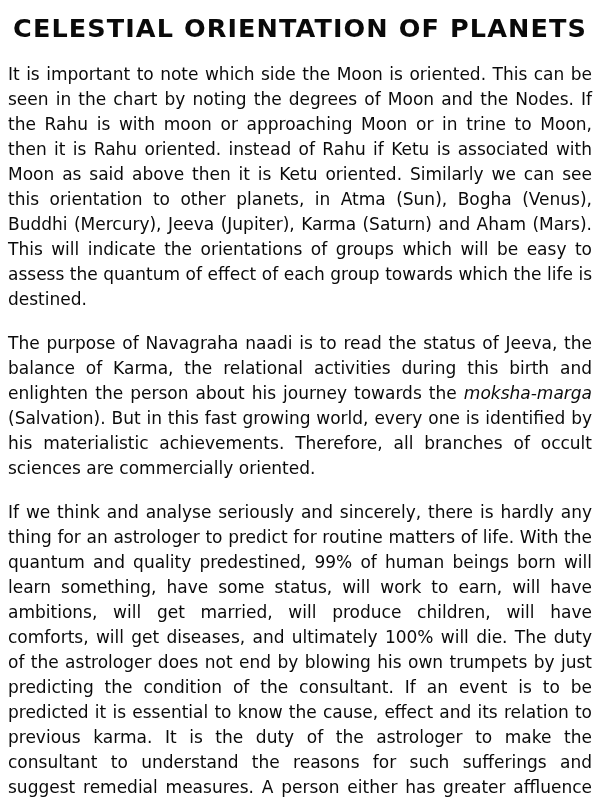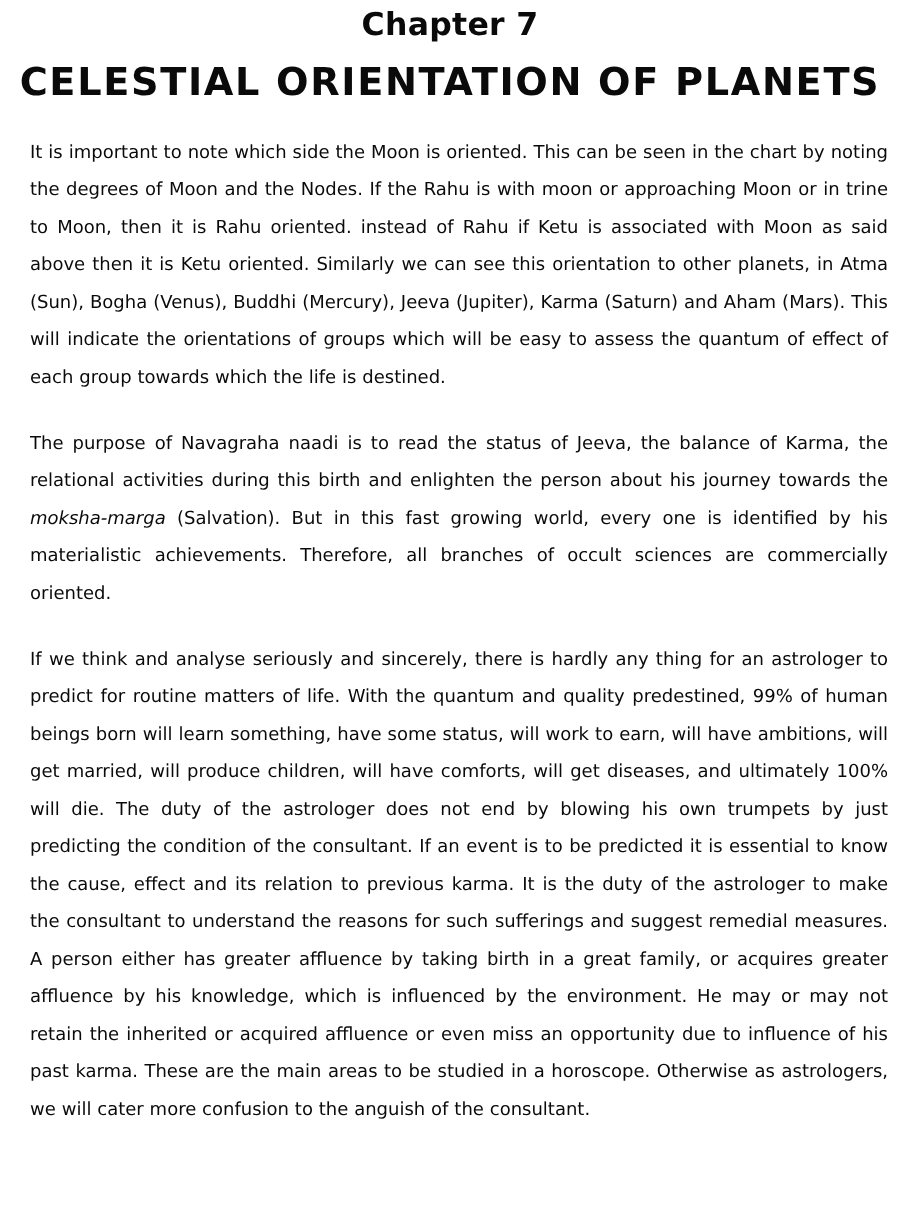--- a/index.html
+++ b/index.html
@@ -42,41 +42,40 @@
     margin: 16px 0 0 0;
     padding: 0;
     white-space: nowrap;
   }
   .body-copy {
     margin-top: 20px;
   }
   p.para {
     text-align: justify;
     text-justify: inter-word;
-    font-size: 12px;
+    font-size: 17px;
     line-height: 25px;
-    margin: 0 0 19px 12px;
+    margin: 0 0 19px 0;
     padding: 0;
     word-spacing: 0.1px;
     hyphens: none;
   }
   p.para:last-child {
     margin-bottom: 0;
   }
   .ital {
     font-style: italic;
     font-weight: normal;
   }
 </style>
 </head>
 <body>
 
 <div class="page">
 
-  <h2 class="chapter-label">Chapter 7</h2>
 
   <h1 class="chapter-title">CELESTIAL ORIENTATION OF PLANETS</h1>
 
   <div class="body-copy">
 
     <p class="para">It is important to note which side the Moon is oriented. This can be seen in the chart by noting the degrees of Moon and the Nodes. If the Rahu is with moon or approaching Moon or in trine to Moon, then it is Rahu oriented. instead of Rahu if Ketu is associated with Moon as said above then it is Ketu oriented. Similarly we can see this orientation to other planets, in Atma (Sun), Bogha (Venus), Buddhi (Mercury), Jeeva (Jupiter), Karma (Saturn) and Aham (Mars). This will indicate the orientations of groups which will be easy to assess the quantum of effect of each group towards which the life is destined.</p>
 
     <p class="para"><span>The purpose of Navagraha naadi is to read the status of Jeeva, the balance of Karma, the relational activities during this birth and enlighten the person about his journey towards the </span><span class="ital">moksha-marga</span><span> (Salvation). But in this fast growing world, every one is identified by his materialistic achievements. Therefore, all branches of occult sciences are commercially oriented.</span></p>
 
     <p class="para">If we think and analyse seriously and sincerely, there is hardly any thing for an astrologer to predict for routine matters of life. With the quantum and quality predestined, 99% of human beings born will learn something, have some status, will work to earn, will have ambitions, will get married, will produce children, will have comforts, will get diseases, and ultimately 100% will die. The duty of the astrologer does not end by blowing his own trumpets by just predicting the condition of the consultant. If an event is to be predicted it is essential to know the cause, effect and its relation to previous karma. It is the duty of the astrologer to make the consultant to understand the reasons for such sufferings and suggest remedial measures. A person either has greater affluence by taking birth in a great family, or acquires greater affluence by his knowledge, which is influenced by the environment. He may or may not retain the inherited or acquired affluence or even miss an opportunity due to influence of his past karma. These are the main areas to be studied in a horoscope. Otherwise as astrologers, we will cater more confusion to the anguish of the consultant.</p>

